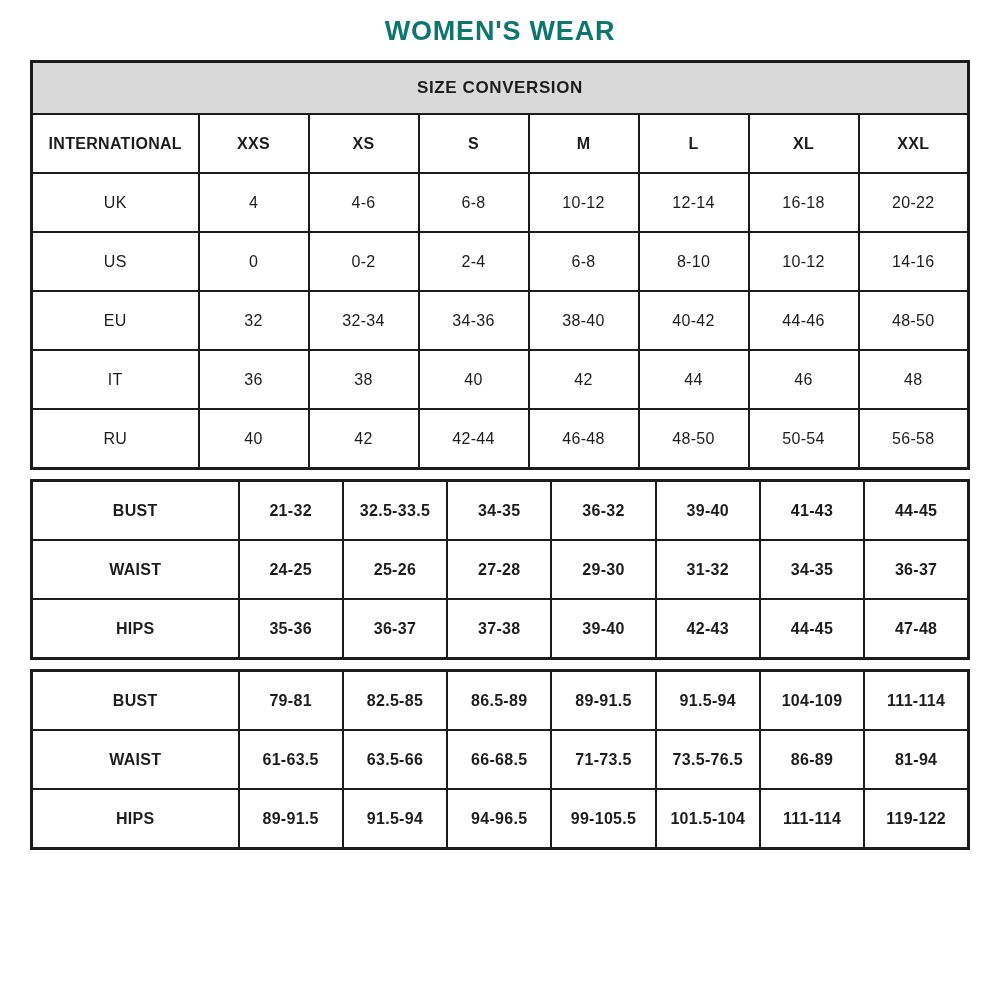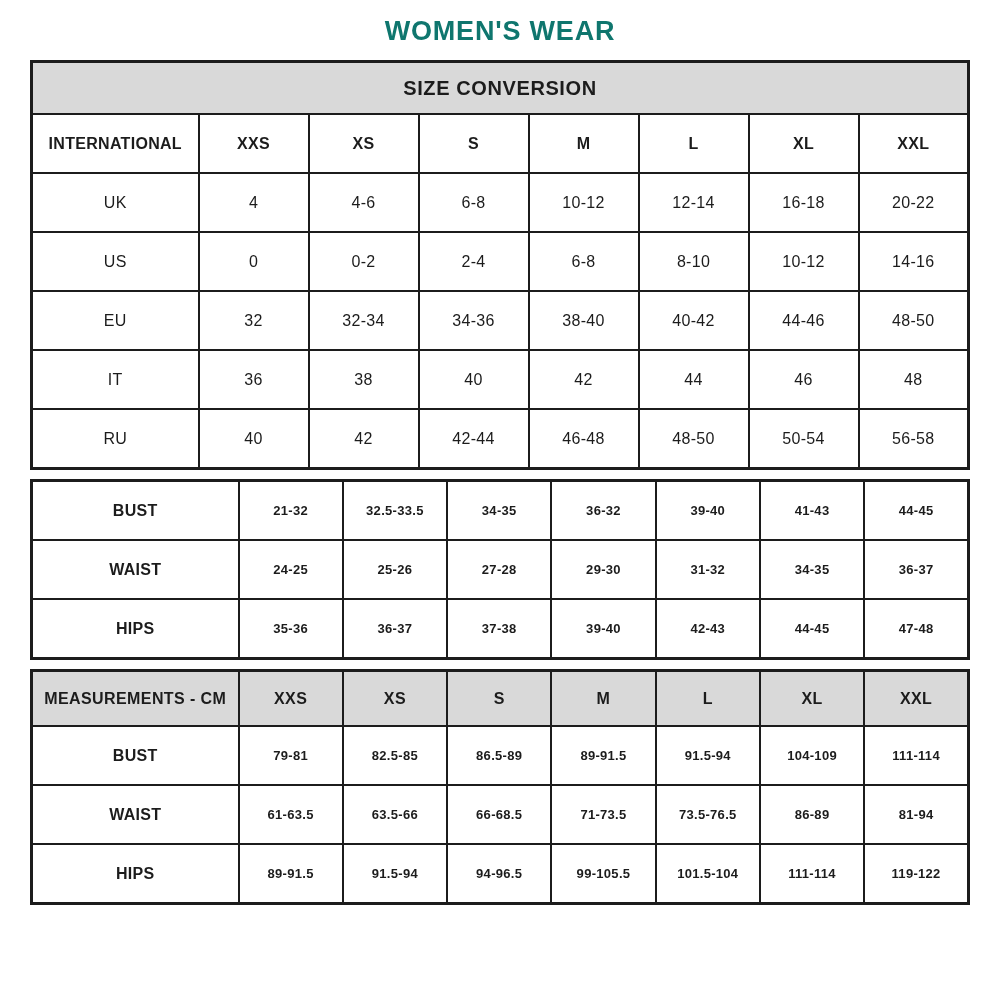--- a/index.html
+++ b/index.html
@@ -16,29 +16,29 @@
   table.tbl{
     width:940px;border-collapse:collapse;table-layout:fixed;
     border:3px solid #1c1c1c;margin-bottom:9px;
   }
   table.tbl td{
     border:2px solid #1c1c1c;text-align:center;vertical-align:middle;
     letter-spacing:0.3px;overflow:hidden;white-space:nowrap;
   }
   
   .conv .section-title{
-    background:#d9d9d9;font-weight:700;font-size:20px;height:48px;letter-spacing:0.6px;
+    background:#d9d9d9;font-weight:700;font-size:17px;height:48px;letter-spacing:0.6px;
   }
   .conv .head-row td{height:55px;font-size:16px;font-weight:600;}
   .conv .data-row td{height:55px;font-size:16px;font-weight:500;}
   
   .meas .head-row td{
     background:#d9d9d9;font-weight:700;font-size:16px;height:51px;letter-spacing:0.4px;
   }
-  .meas .data-row td{height:55px;font-size:13px;font-weight:600;}
+  .meas .data-row td{height:55px;font-size:16px;font-weight:600;}
   .meas .data-row td.row-label{font-size:16px;font-weight:600;}
 </style>
 </head>
 <body>
 
 <div class="page-title">WOMEN'S WEAR</div>
 
 <table class="tbl conv">
   <colgroup>
       <col style="width:167px">
@@ -167,30 +167,20 @@
       <col style="width:207px">
       <col>
       <col>
       <col>
       <col>
       <col>
       <col>
       <col>
     </colgroup>
   <tbody>
-    <tr class="head-row">
-      <td>MEASUREMENTS - CM</td>
-      <td>XXS</td>
-      <td>XS</td>
-      <td>S</td>
-      <td>M</td>
-      <td>L</td>
-      <td>XL</td>
-      <td>XXL</td>
-    </tr>
     <tr class="data-row">
       <td class="row-label">BUST</td>
       <td>79-81</td>
       <td>82.5-85</td>
       <td>86.5-89</td>
       <td>89-91.5</td>
       <td>91.5-94</td>
       <td>104-109</td>
       <td>111-114</td>
     </tr>

